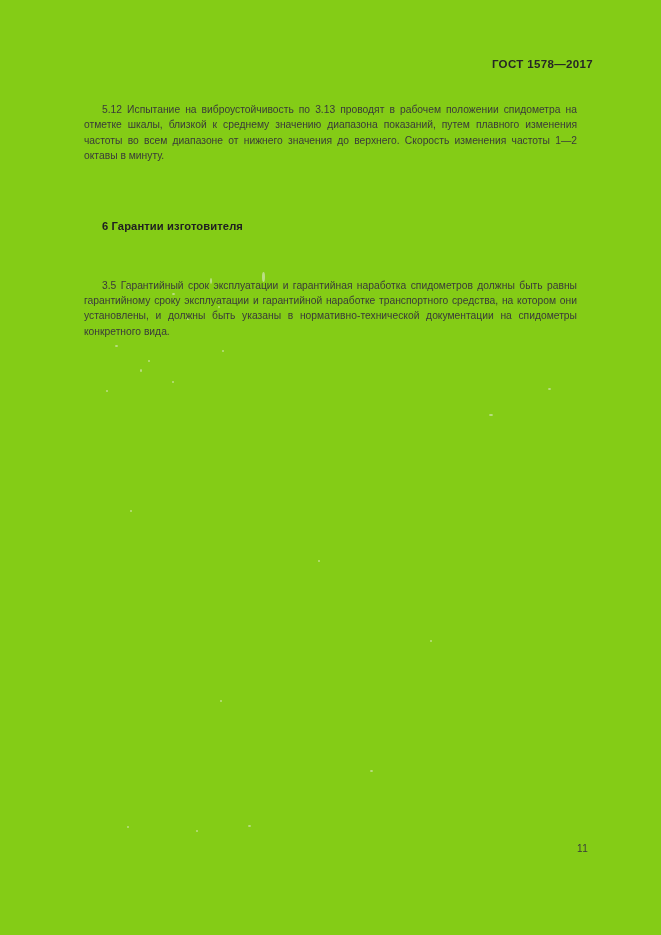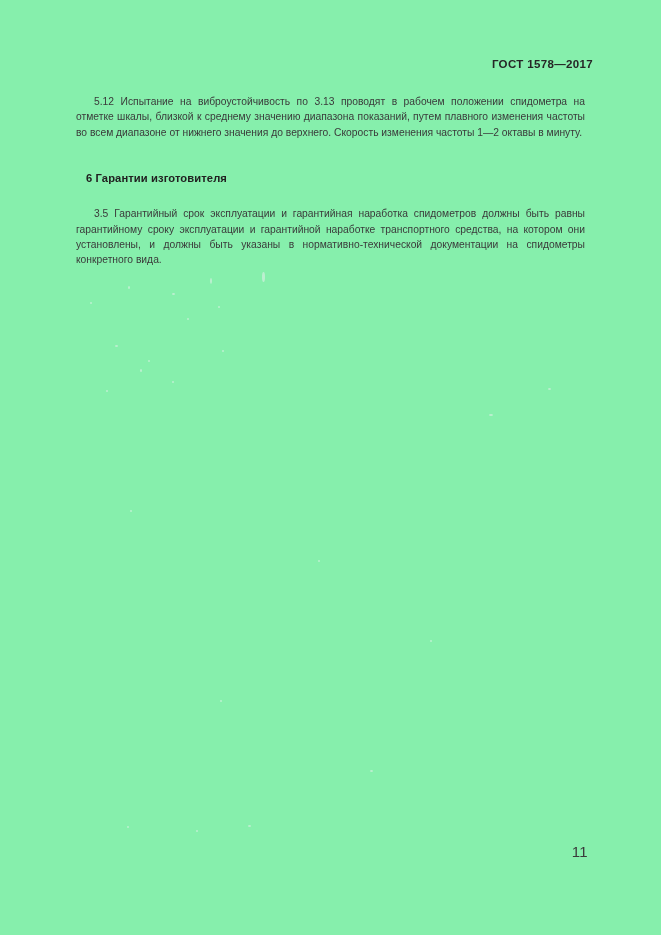--- a/index.html
+++ b/index.html
@@ -8,21 +8,21 @@
     padding: 0;
     background: #ffffff;
   }
   body {
     font-family: "Liberation Sans", sans-serif;
   }
   .page {
     position: relative;
     width: 661px;
     height: 935px;
-    background: #86efac;
+    background: #84cc16;
     overflow: hidden;
     box-sizing: border-box;
   }
   
   .speckles {
     position: absolute;
     inset: 0;
     pointer-events: none;
     opacity: 0.5;
   }
@@ -44,48 +44,48 @@
   }
 
   .content {
     position: absolute;
     left: 68px;
     top: 86px;
     width: 525px;
   }
 
   p.body-text {
-    margin: 8px;
+    margin: 16px;
     font-size: 10.3px;
     line-height: 15.4px;
     color: #3a3a3a;
     text-align: justify;
     text-justify: inter-word;
     text-indent: 18px;
     hyphens: manual;
   }
 
   h2.section-heading {
-    margin: 0;
+    margin: 16px;
     font-size: 11.2px;
     line-height: 15px;
     font-weight: bold;
     color: #212121;
     text-indent: 18px;
     letter-spacing: 0.1px;
   }
 
   .gap-before-heading { height: 23px; }
   .gap-after-heading  { height: 12px; }
 
   .page-number {
     position: absolute;
     top: 843px;
     right: 73px;
-    font-size: 15px;
+    font-size: 10px;
     color: #3a3a3a;
     letter-spacing: 0.3px;
   }
 </style>
 </head>
 <body>
 
 <div class="page">
 
   <div class="speckles">

